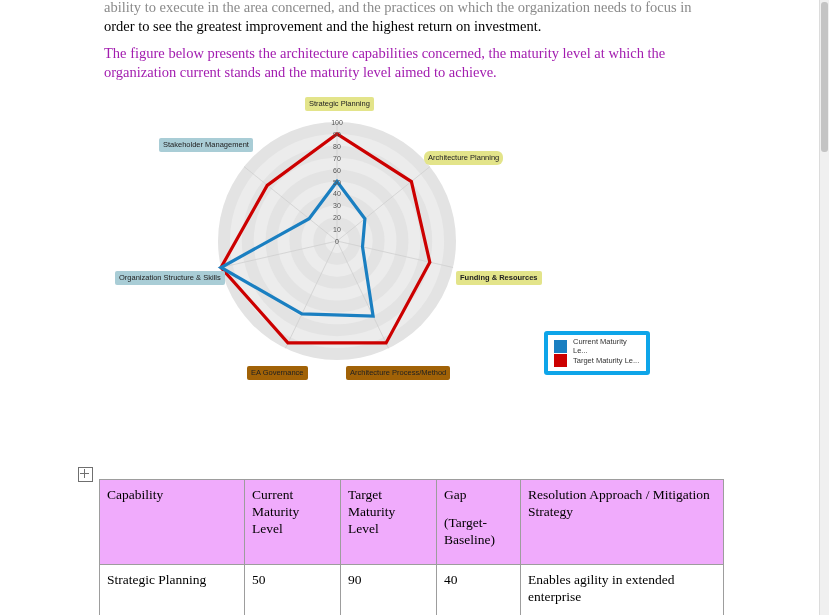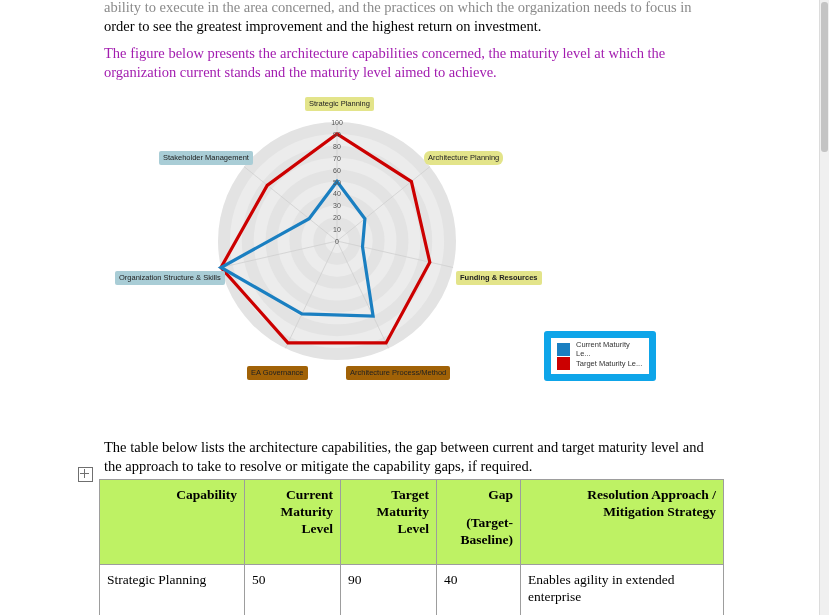--- a/index.html
+++ b/index.html
@@ -47,21 +47,21 @@
     letter-spacing:0px;
   }
   .cat-planning{background:#e3e48a;}
   .cat-practices{background:#a16207;}
   .cat-people{background:#a9cdd6;}
 
   
   .legend{
     position:absolute;
     background:#fff;
-    border:7px solid #0ea5e9;
+    border:4px solid #0ea5e9;
     border-radius:3px;
     padding:4px 6px;
     font-family:"Liberation Sans", sans-serif;
     font-size:7.5px;
     color:#333;
     box-shadow:0 0 0 0 rgba(0,0,0,0);
   }
   .legend .row{
     display:flex;align-items:center;gap:6px;height:14px;
   }
@@ -80,24 +80,23 @@
     table-layout:fixed;
   }
   table.cap-table th, table.cap-table td{
     border:1px solid #9d9d9d;
     vertical-align:top;
     padding:6px 7px 6px 7px;
     line-height:17px;
     text-align:left;
   }
   table.cap-table thead th{
-    background:#bef264;
-    font-weight:bold;
+    background:#f0abfc;
+    font-weight:normal;
     height:72px;
-    text-align:right;
   }
   table.cap-table td{height:38px;background:#fff;}
   .col-cap{width:145px;}
   .col-cur{width:96px;}
   .col-tar{width:96px;}
   .col-gap{width:84px;}
   .col-res{width:auto;}
   .gap-sub{display:block;margin-top:11px;}
 
   
@@ -188,36 +187,35 @@
     <div class="axis-label cat-planning" style="left:320px;top:63px;border-radius:6px;">Architecture Planning</div>
 
     <div class="axis-label cat-planning" style="left:352px;top:183px;font-weight:bold;">Funding &amp; Resources</div>
 
     <div class="axis-label cat-practices" style="left:242px;top:278px;">Architecture Process/Method</div>
 
     <div class="axis-label cat-practices" style="left:143px;top:278px;">EA Governance</div>
 
     <div class="axis-label cat-people" style="left:11px;top:183px;text-align:center;">Organization Structure &amp; Skills</div>
 
-    <div class="axis-label cat-people" style="left:55px;top:63px;">Stakeholder Management</div>
+    <div class="axis-label cat-people" style="left:55px;top:50px;">Stakeholder Management</div>
 
     <div class="legend" style="left:440px;top:243px;width:86px;">
       <div class="row">
         <span class="swatch" style="background:#1a7fc1;"></span>
         <span>Current Maturity Le...</span>
       </div>
       <div class="row">
         <span class="swatch" style="background:#cc0000;"></span>
         <span>Target Maturity Le...</span>
       </div>
     </div>
 
   </div>
 
-  <div id="para-3">The table below lists the architecture capabilities, the gap between current and target maturity level and the approach to take to resolve or mitigate the capability gaps, if required.</div>
 
   <div class="obj-handle"></div>
 
   <table class="cap-table">
     <colgroup>
       <col class="col-cap">
         <col class="col-cur">
         <col class="col-tar">
         <col class="col-gap">
         <col class="col-res">

